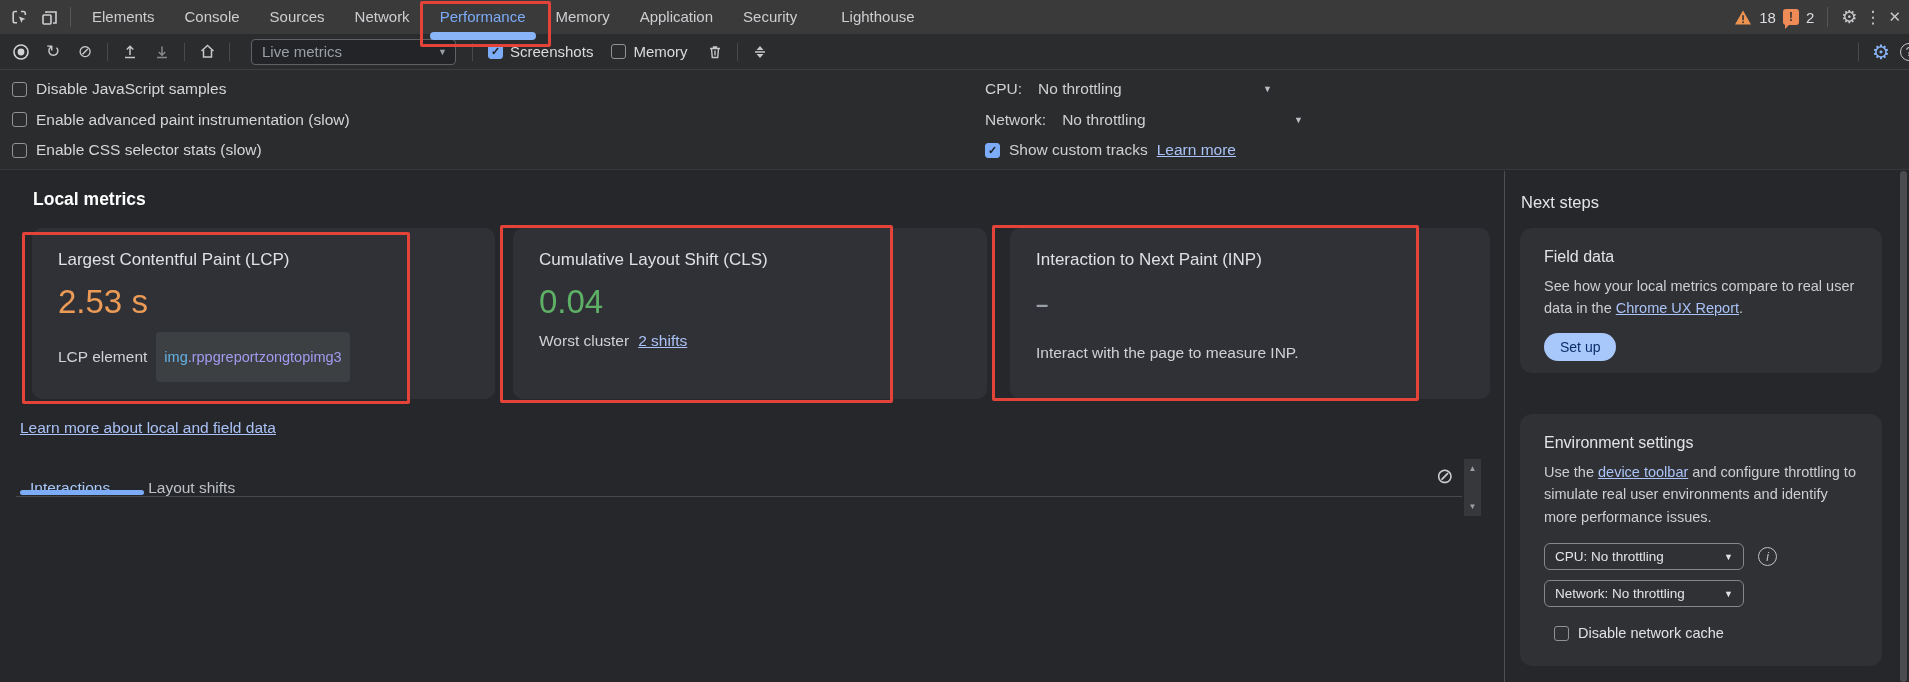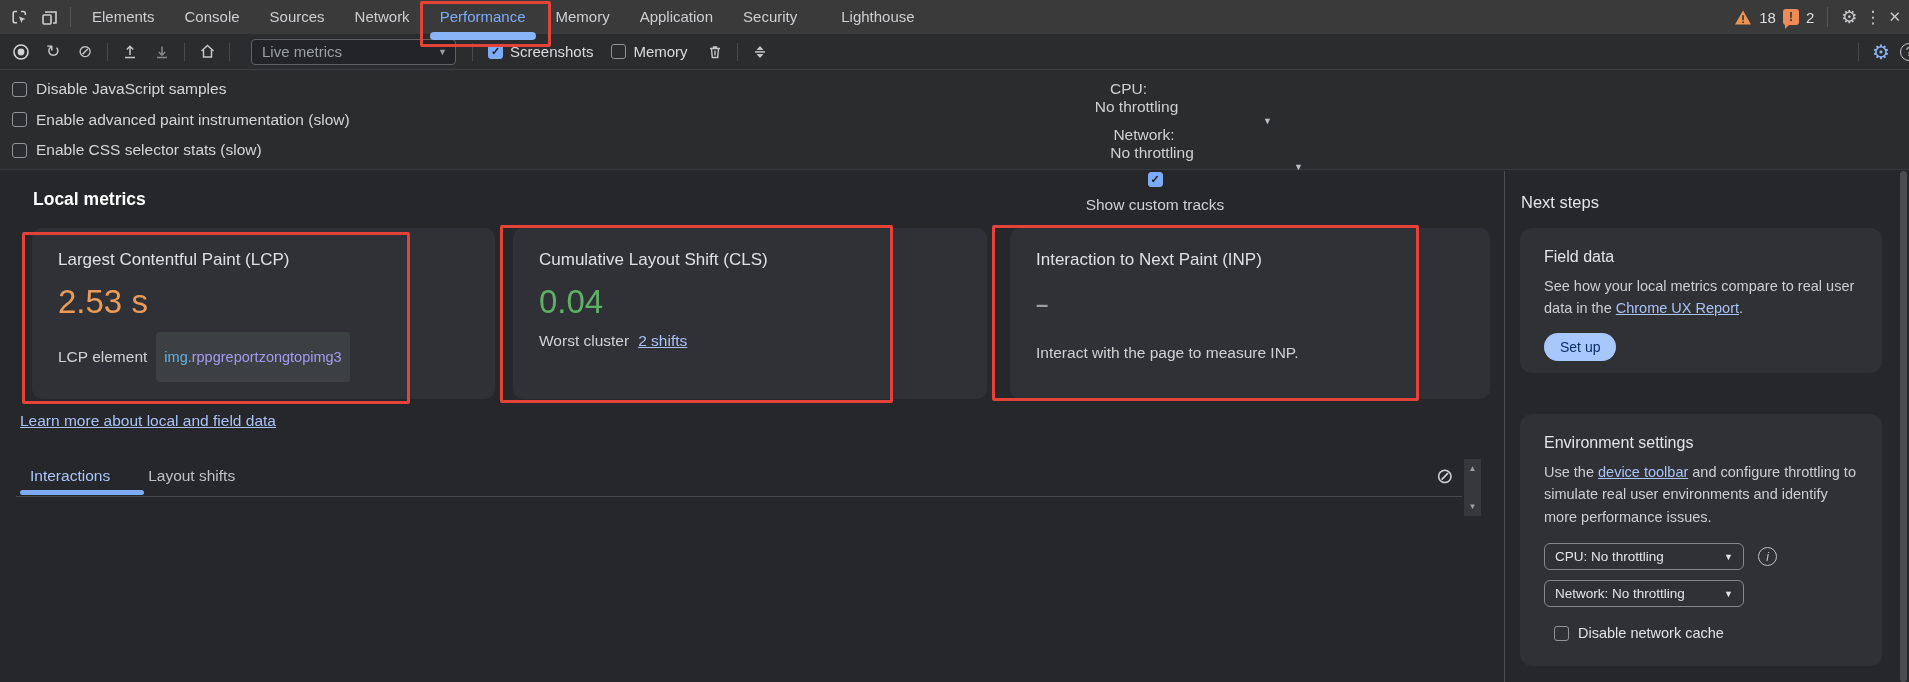--- a/index.html
+++ b/index.html
@@ -52,21 +52,21 @@
                  color:#c6c7c9; margin-right:-9px; flex:none; }
 
   
   .settings-pane { height:100px; background:#2b2c2e; border-bottom:1px solid #37383a;
                    position:relative; padding:10px 0 10px 12px; display:flex;
                    flex-direction:column; justify-content:space-between; }
   .sp-row { display:flex; align-items:center; gap:9px; font-size:15.5px; color:#d5d6d8; }
   .settings-right { position:absolute; left:985px; top:0; height:100%; width:340px;
                     display:flex; flex-direction:column; justify-content:space-between;
                     padding:10px 0; }
-  .throttle-row { display:flex; align-items:center; font-size:15.5px; color:#cfd0d2;flex-direction:column; }
+  .throttle-row { display:flex; align-items:center; font-size:15.5px; color:#cfd0d2; }
   .throttle-row .tr-value { margin-left:16px; }
   .throttle-row .tr-arrow { margin-left:auto; font-size:9px; color:#bdc1c6; }
   .cpu-row { width:287px; } .net-row { width:318px; }
   .link { color:#aac2f7; text-decoration:underline; }
 
   
   .main { position:absolute; top:171px; left:0; right:0; bottom:0; display:flex; }
   .content { width:1505px; position:relative; border-right:1px solid #4d4e50; }
   .lm-title { position:absolute; left:33px; top:18px; font-size:17.5px; font-weight:700; color:#ffffff; }
   .cards { position:absolute; left:32px; top:57px; display:flex; }
@@ -80,23 +80,23 @@
   .card-desc { font-size:15.5px; color:#d0d1d3; margin-top:17px; }
   .card-footer { font-size:15.5px; color:#d0d1d3; margin-top:11px; display:flex;
                  align-items:center; gap:9px; }
   .chip { background:#3c4043; border-radius:4px; padding:17px 8px; font-size:14.5px; }
   .chip .tag { color:#63b1e3; } .chip .cls { color:#a39af0; }
   .red-annotation { position:absolute; border:3px solid #e4433a; border-radius:2px;
                     z-index:20; pointer-events:none; }
   .rb1 { left:22px; top:61px; width:388px; height:172px; }
   .rb2 { left:500px; top:54px; width:393px; height:178px; }
   .rb3 { left:992px; top:54px; width:427px; height:176px; }
-  .learn-link { position:absolute; left:20px; top:241px; font-size:15.5px; }
+  .learn-link { position:absolute; left:20px; top:248px; font-size:15.5px; }
   .tabs2 { position:absolute; left:30px; top:296px; display:flex; gap:38px; font-size:15.5px; }
-  .tab2 { color:#bdc1c6; }
+  .tab2 { color:#bdc1c6;margin-top:12px; }
   .tab2.active { color:#a8c7fa; }
   .tab2-pill { position:absolute; left:20px; top:319px; width:124px; height:5px;
                border-radius:3px; background:#7cacf8; }
   .tabs2-line { position:absolute; left:16px; top:325px; width:1446px; height:1px; background:#48494b; }
   .block-icon { position:absolute; left:1436px; top:293px; font-size:21px; color:#caccce; }
   .mini-scroll { position:absolute; left:1464px; top:288px; width:17px; height:57px;
                  background:#37383b; display:flex; flex-direction:column;
                  justify-content:space-between; align-items:center; padding:5px 0;
                  font-size:8px; color:#9aa0a6; }
 

